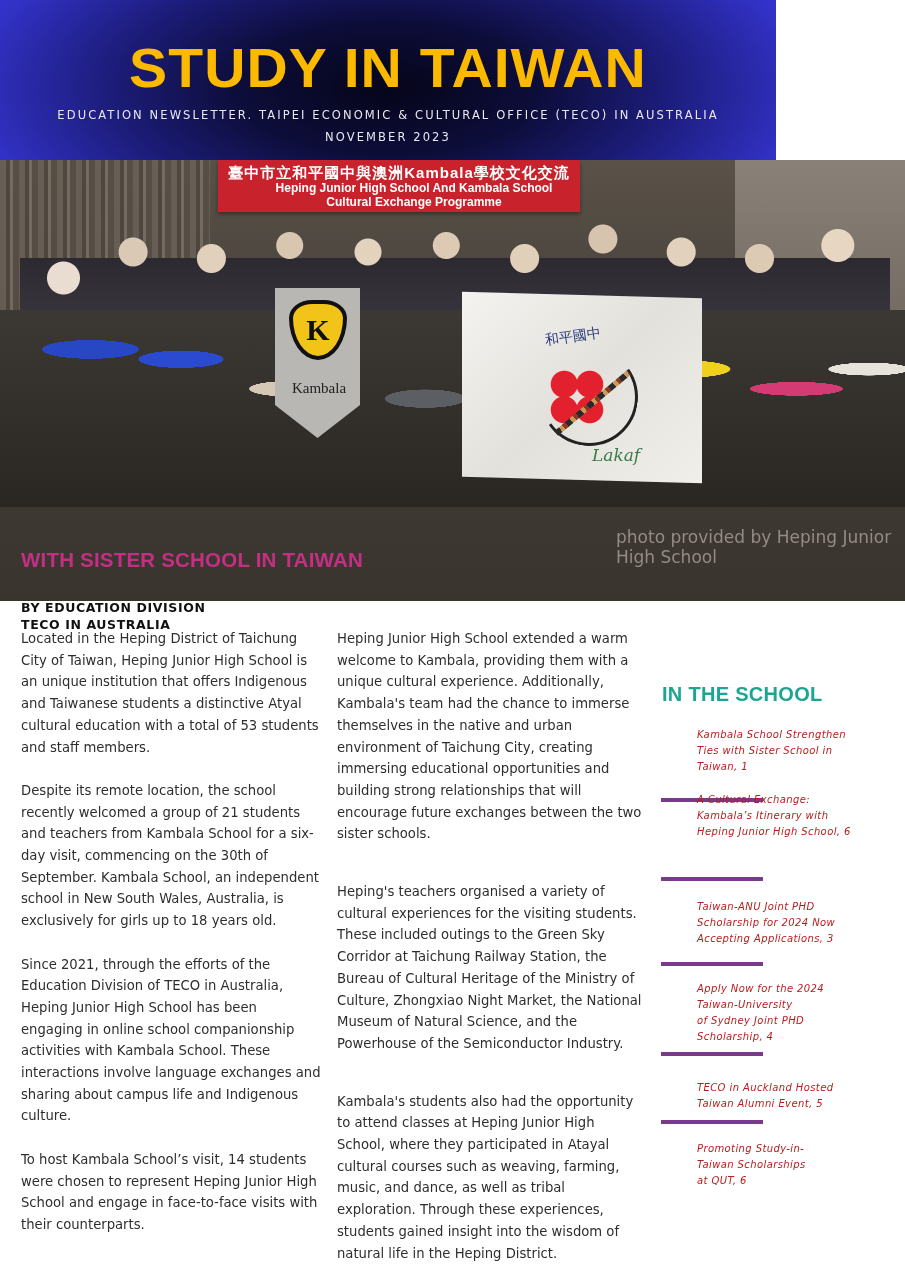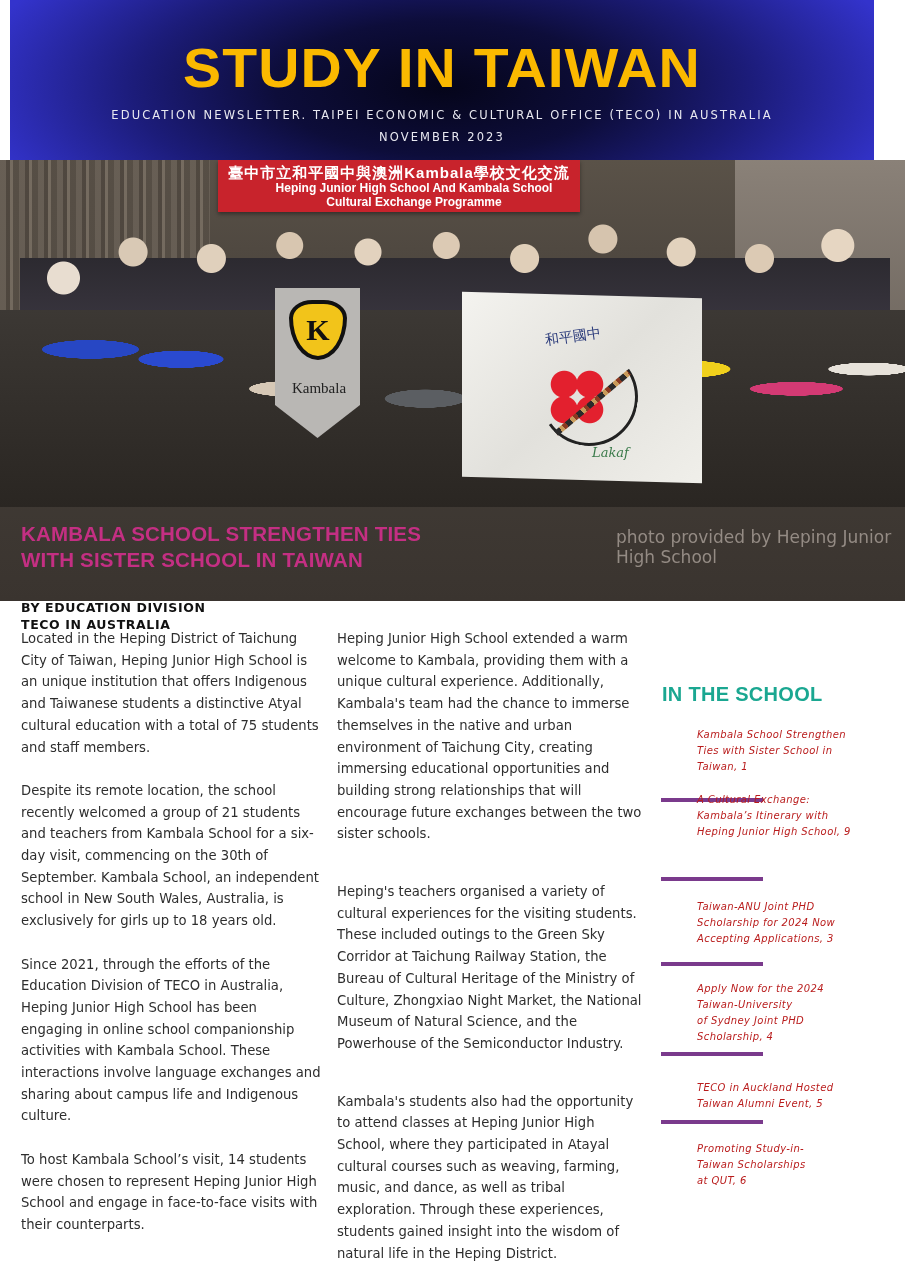--- a/index.html
+++ b/index.html
@@ -1,21 +1,21 @@
 <!DOCTYPE html>
 <html><head>
   <meta charset="utf-8">
   <style>
     * { box-sizing: border-box; margin: 0; padding: 0; }
     html, body { width: 905px; height: 1280px; background: #ffffff; overflow: hidden; }
     body { font-family: "DejaVu Sans", sans-serif; color: #2b2b2b; position: relative; }
 
     
     .masthead {
-      position: absolute; left: 10px; top: 0; width: 864px; height: 160px;
+      position: absolute; left: 0; top: 0; width: 776px; height: 160px;
       background: radial-gradient(ellipse 55% 120% at 50% 55%, #05051a 0%, #0d0d3a 35%, #1c1c7a 65%, #3333cc 100%);
       text-align: center;
     }
     .masthead .title {
       position: absolute; left: 0; right: 0; top: 38px;
       font-family: "Liberation Sans", sans-serif; font-weight: bold;
       font-size: 56px; letter-spacing: 1px; color: #fbb900; line-height: 60px;
       transform: scaleX(1.02);
     }
     .masthead .subtitle {
@@ -110,21 +110,21 @@
         radial-gradient(circle at 28% 72%, #e3202e 0 13px, transparent 14px),
         radial-gradient(circle at 72% 72%, #e3202e 0 13px, transparent 14px);
     }
     .photo .flag-arrow {
       position: absolute; left: 545px; top: 240px; width: 95px; height: 6px;
       background: repeating-linear-gradient(90deg, #2a2a2a 0 6px, #c89a5a 6px 10px, #8a3a22 10px 14px);
       transform: rotate(-40deg);
     }
     .photo .flag-word {
       position: absolute; left: 592px; top: 285px; font-family: "DejaVu Serif", serif;
-      font-style: italic; font-size: 13px; color: #3a7a4a;
+      font-style: italic; font-size: 17px; color: #3a7a4a;
     }
 
     
     .headline {
       position: absolute; left: 21px; top: 521px; width: 460px;
       font-family: "Liberation Sans", sans-serif; font-weight: bold;
       font-size: 20.5px; line-height: 26px; color: #c42f83; letter-spacing: 0.2px;
     }
     .credit {
       position: absolute; left: 616px; top: 527px;
@@ -185,31 +185,31 @@
   <div class="pennant-text">Kambala</div>
   <div class="flag"></div>
   <div class="flag-zh">和平國中</div>
   <div class="flag-circle"></div>
   <div class="flag-flower"></div>
   <div class="flag-arrow"></div>
   <div class="flag-word">Lakaf</div>
 </div>
 
 <h2 class="headline">
-  <span>KAMBALA SCHOOL STRENGTHEN TIES</span><br>
+  <br>
   <span>WITH SISTER SCHOOL IN TAIWAN</span>
 </h2>
 <div class="credit">photo provided by Heping Junior High School</div>
 <div class="byline">
   <span>BY EDUCATION DIVISION</span><br>
   <span>TECO IN AUSTRALIA</span>
 </div>
 
 <div class="col col-1">
-  <p>Located in the Heping District of Taichung City of Taiwan, Heping Junior High School is an unique institution that offers Indigenous and Taiwanese students a distinctive Atyal cultural education with a total of 75 students and staff members.</p>
+  <p>Located in the Heping District of Taichung City of Taiwan, Heping Junior High School is an unique institution that offers Indigenous and Taiwanese students a distinctive Atyal cultural education with a total of 53 students and staff members.</p>
   <p>Despite its remote location, the school recently welcomed a group of 21 students and teachers from Kambala School for a six-day visit, commencing on the 30th of September. Kambala School, an independent school in New South Wales, Australia, is exclusively for girls up to 18 years old.</p>
   <p>Since 2021, through the efforts of the Education Division of TECO in Australia, Heping Junior High School has been engaging in online school companionship activities with Kambala School. These interactions involve language exchanges and sharing about campus life and Indigenous culture.</p>
   <p>To host Kambala School’s visit, 14 students were chosen to represent Heping Junior High School and engage in face-to-face visits with their counterparts.</p>
 </div>
 
 <div class="col col-2">
   <p class="gap-lg">Heping Junior High School extended a warm welcome to Kambala, providing them with a unique cultural experience. Additionally, Kambala's team had the chance to immerse themselves in the native and urban environment of Taichung City, creating immersing educational opportunities and building strong relationships that will encourage future exchanges between the two sister schools.</p>
   <p class="gap-lg">Heping's teachers organised a variety of cultural experiences for the visiting students. These included outings to the Green Sky Corridor at Taichung Railway Station, the Bureau of Cultural Heritage of the Ministry of Culture, Zhongxiao Night Market, the National Museum of Natural Science, and the Powerhouse of the Semiconductor Industry.</p>
   <p>Kambala's students also had the opportunity to attend classes at Heping Junior High School, where they participated in Atayal cultural courses such as weaving, farming, music, and dance, as well as tribal exploration. Through these experiences, students gained insight into the wisdom of natural life in the Heping District.</p>
 </div>
@@ -220,21 +220,21 @@
   <div class="toc-item" style="top:727px;">
     <span>Kambala School Strengthen</span><br>
     <span>Ties with Sister School in</span><br>
     <span>Taiwan, 1</span>
   </div>
   <div class="toc-rule" style="top:798px;"></div>
 
   <div class="toc-item" style="top:792px;">
     <span>A Cultural Exchange:</span><br>
     <span>Kambala’s Itinerary with</span><br>
-    <span>Heping Junior High School, 9</span>
+    <span>Heping Junior High School, 6</span>
   </div>
   <div class="toc-rule" style="top:877px;"></div>
 
   <div class="toc-item" style="top:899px;">
     <span>Taiwan-ANU Joint PHD</span><br>
     <span>Scholarship for 2024 Now</span><br>
     <span>Accepting Applications, 3</span>
   </div>
   <div class="toc-rule" style="top:962px;"></div>
 

